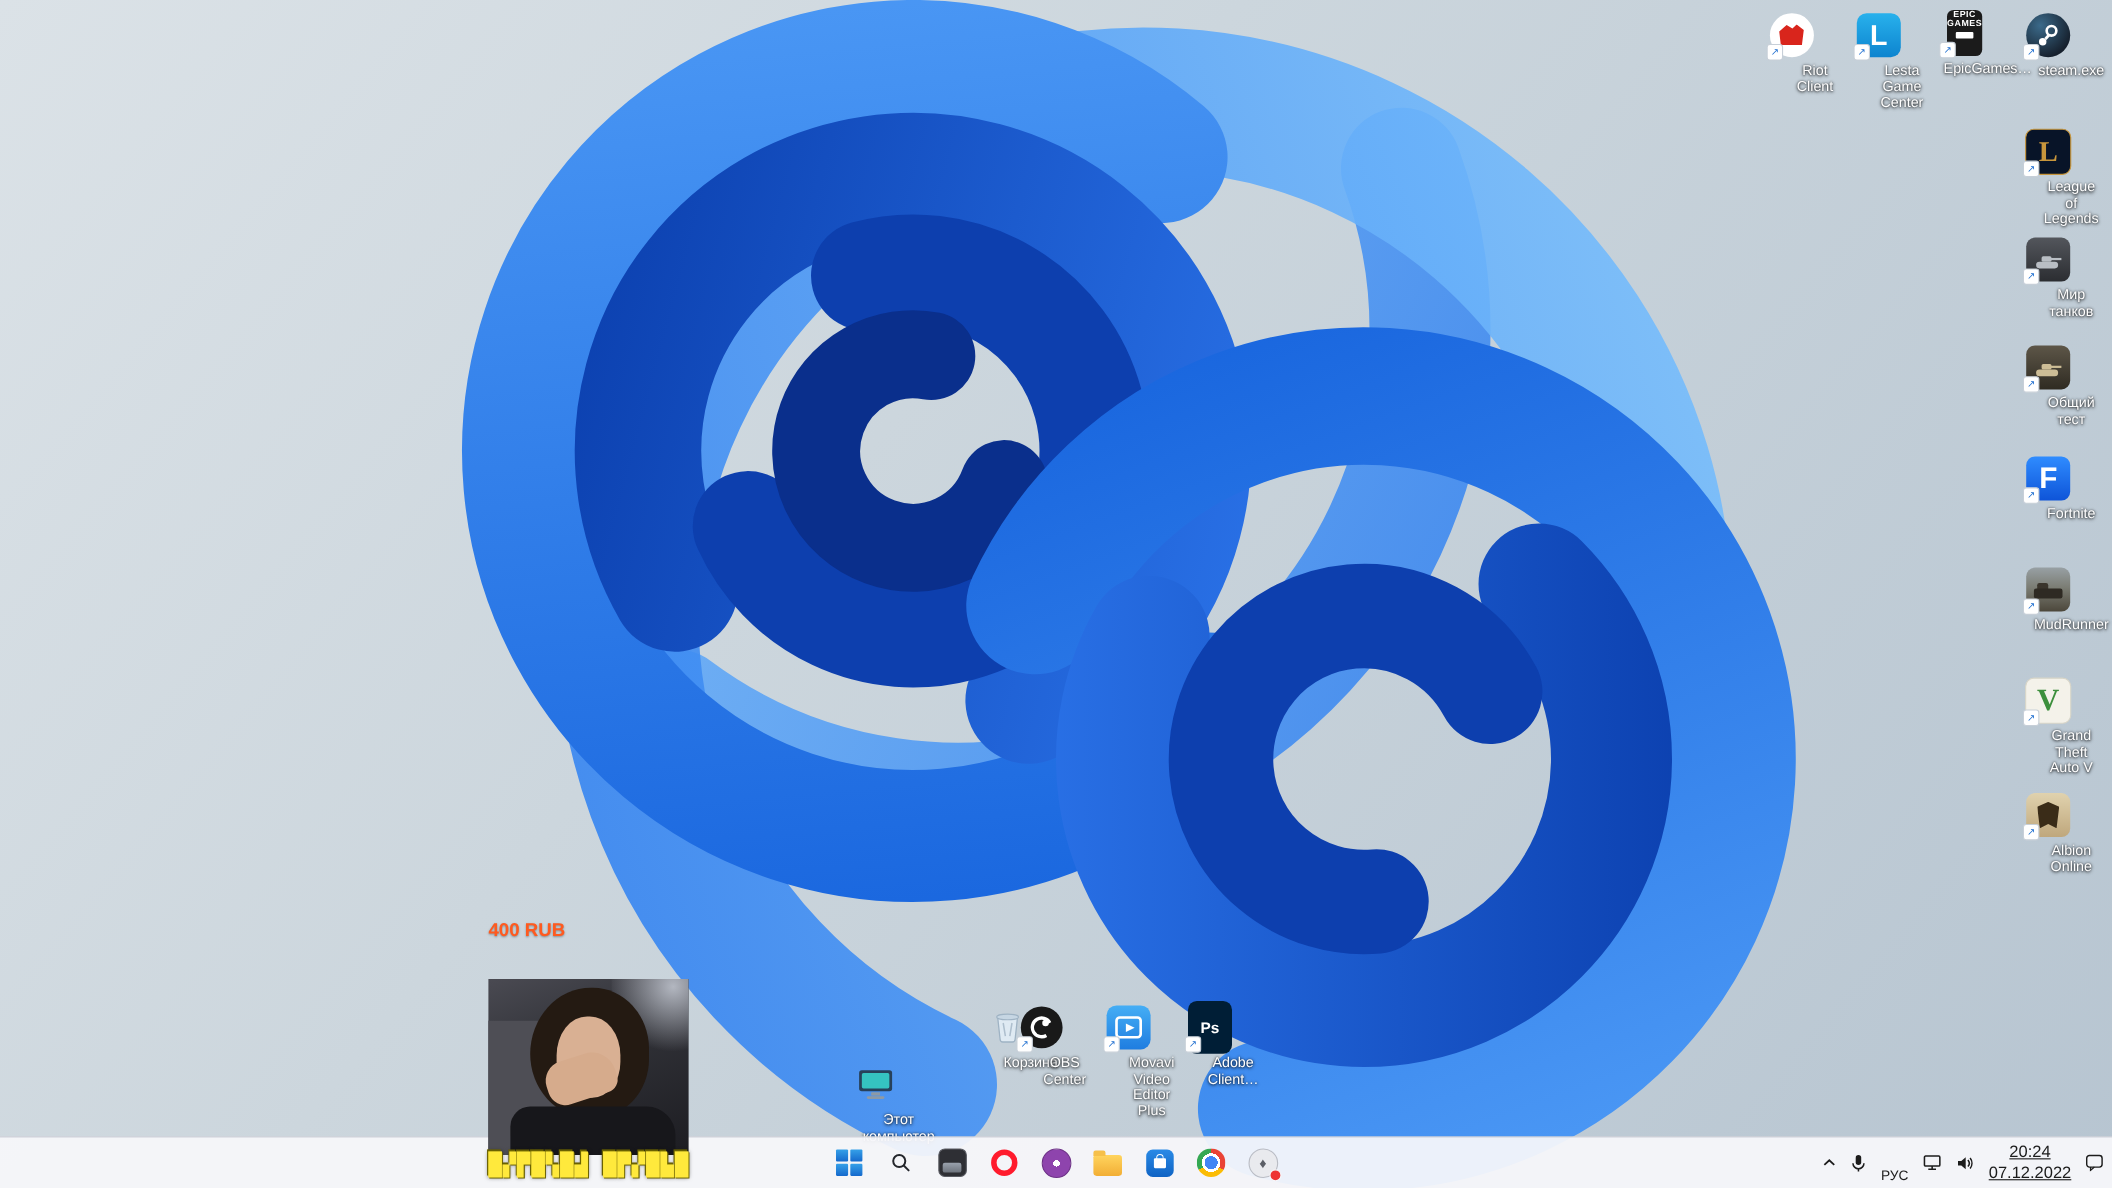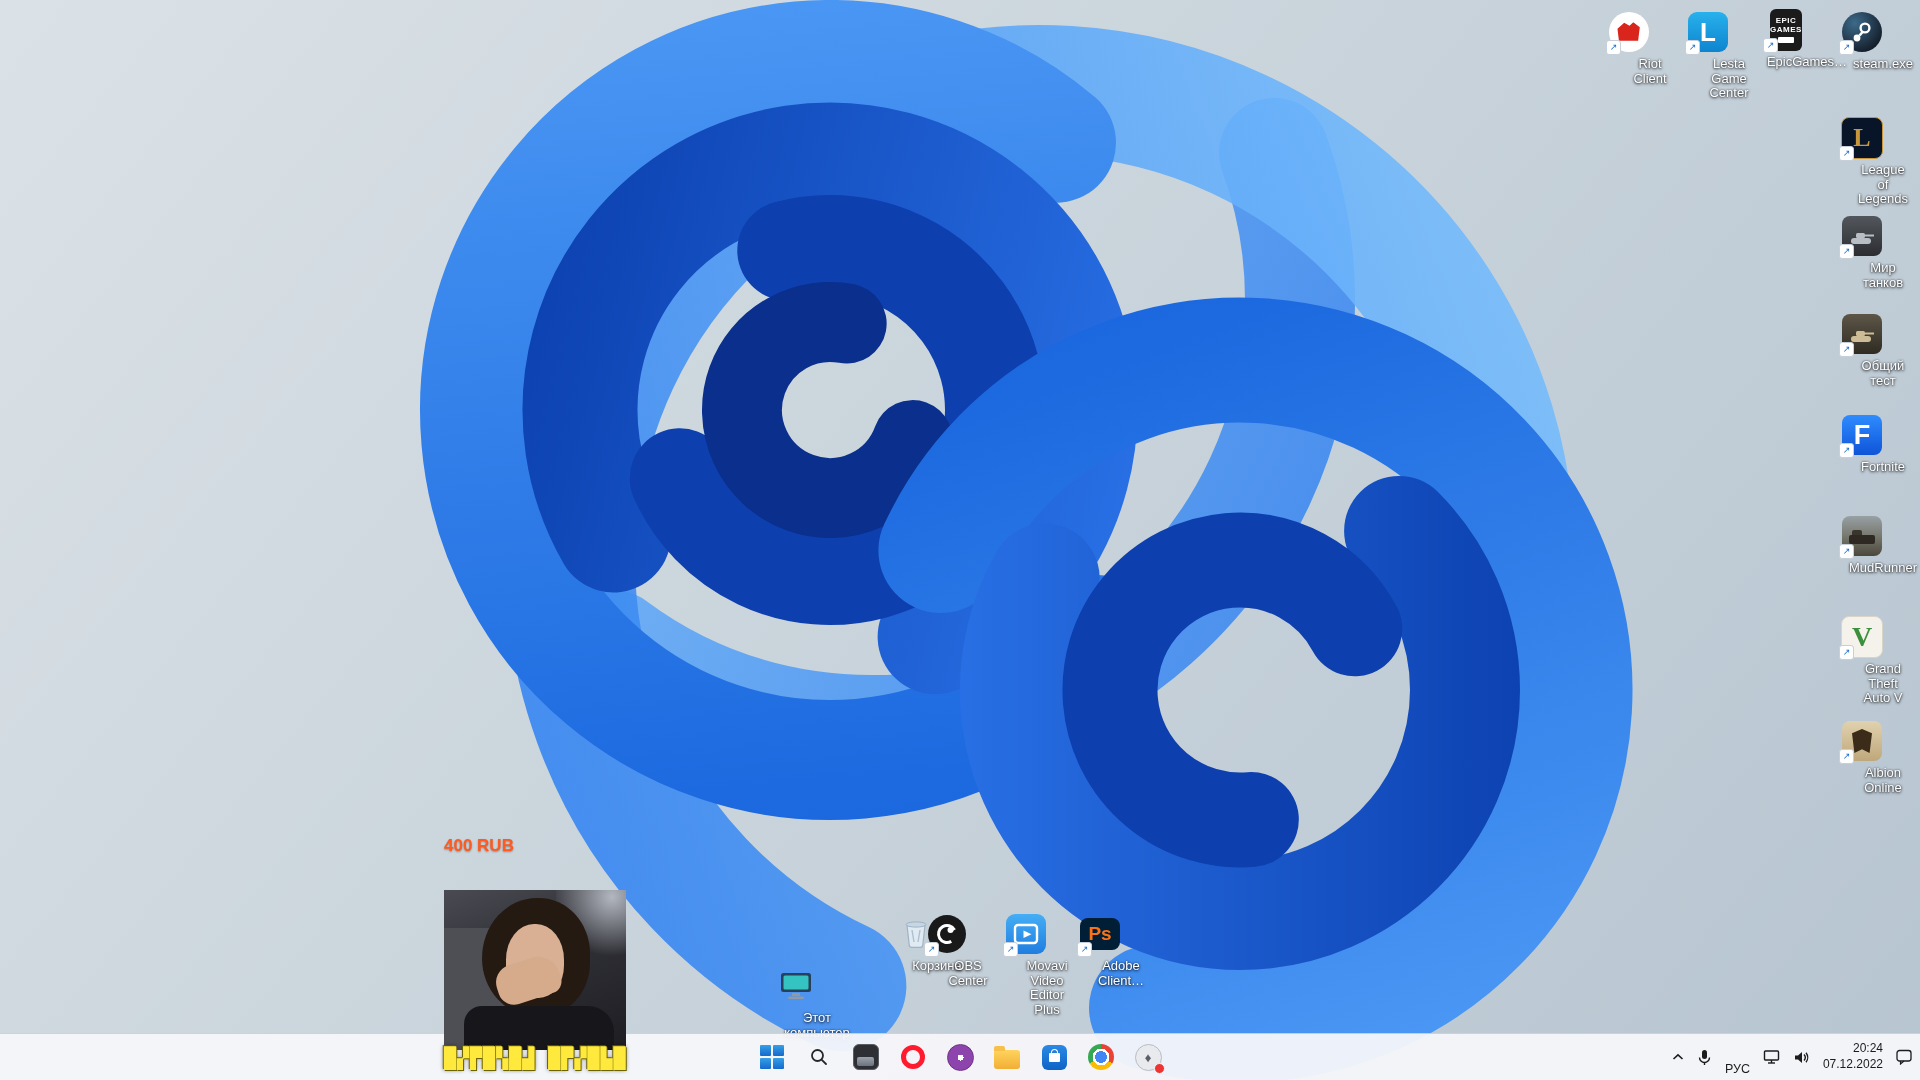--- a/index.html
+++ b/index.html
@@ -13,21 +13,21 @@
   .ic{width:44px;height:44px;position:relative;display:flex;align-items:center;justify-content:center;}
   .lbl{margin-top:3px;color:#fff;font-size:13px;line-height:1.13;text-align:center;max-width:96px;
        text-shadow:0 1px 3px rgba(0,0,0,.85),0 0 2px rgba(0,0,0,.6);padding-left:42px;}
   .short{position:absolute;left:-1px;bottom:-1px;width:13px;height:13px;background:#fff;
          border:1px solid #c7cfd8;border-radius:3px;color:#1f6fd0;font-size:9px;line-height:12px;text-align:center;z-index:3;}
 
   .riot{width:40px;height:40px;border-radius:50%;background:#fff;display:flex;align-items:center;justify-content:center;}
   .riot .fist{width:24px;height:22px;background:#d9251c;clip-path:polygon(8% 90%,2% 35%,30% 8%,52% 22%,68% 6%,95% 28%,88% 90%);}
   .lesta{width:40px;height:40px;border-radius:9px;background:linear-gradient(180deg,#28b1ec,#0d84cf);
          color:#fff;font-weight:bold;font-size:26px;display:flex;align-items:center;justify-content:center;}
-  .epic{width:32px;height:42px;border-radius:6px;background:#1b1b1b;display:flex;flex-direction:column;align-items:center;justify-content:center;gap:1px;}
+  .epic{width:32px;height:42px;border-radius:6px;background:#1b1b1b;display:flex;flex-direction:column;align-items:center;gap:1px;}
   .epic .et{color:#fff;font-weight:bold;font-size:8px;letter-spacing:.5px;line-height:1;}
   .epic .ebar{width:16px;height:6px;background:#fff;border-radius:1px;margin-top:2px;}
   .steam{width:40px;height:40px;border-radius:50%;background:radial-gradient(circle at 32% 28%,#3b6a8a,#16202d 75%);
          display:flex;align-items:center;justify-content:center;}
   .lol{width:40px;height:40px;border-radius:8px;background:#081428;border:1px solid #c8963c;
        color:#c8963c;font-family:"Liberation Serif",serif;font-weight:bold;font-size:26px;
        display:flex;align-items:center;justify-content:center;}
   .tank{width:40px;height:40px;border-radius:8px;background:linear-gradient(180deg,#53565c,#2b2d31);
         display:flex;align-items:center;justify-content:center;}
   .tank.test{background:linear-gradient(180deg,#5d5648,#2f2b22);}
@@ -38,21 +38,21 @@
   .mud .cab{position:absolute;left:10px;bottom:19px;width:10px;height:7px;background:#3a352c;border-radius:2px;}
   .gta{width:40px;height:40px;border-radius:8px;background:#f4f2ea;border:1px solid #d8d5c8;
        color:#3c8f3c;font-family:"Liberation Serif",serif;font-weight:bold;font-size:28px;
        display:flex;align-items:center;justify-content:center;}
   .albion{width:40px;height:40px;border-radius:8px;background:linear-gradient(180deg,#e0d2ae,#bfa77c);
           display:flex;align-items:center;justify-content:center;}
   .albion .emb{width:20px;height:24px;background:#3a2c18;clip-path:polygon(50% 0,100% 18%,88% 100%,50% 84%,12% 100%,0 18%);}
   .pc-ic,.bin-ic,.obs,.movavi,.ps{width:44px;height:44px;display:flex;align-items:center;justify-content:center;}
   .obs .obscirc{width:38px;height:38px;border-radius:50%;background:#191919;display:flex;align-items:center;justify-content:center;}
   .movavi{width:40px;height:40px;border-radius:9px;background:linear-gradient(180deg,#45aef5,#1f7de0);}
-  .ps{width:40px;height:32px;border-radius:8px;background:#001e36;color:#f97316;font-weight:bold;font-size:19px;
+  .ps{width:40px;height:48px;border-radius:8px;background:#001e36;color:#ffffff;font-weight:bold;font-size:14px;
       display:flex;align-items:center;justify-content:center;}
 
   
   .donation{position:absolute;left:444px;top:836px;z-index:30;color:#ff5a1f;font-weight:bold;font-size:17px;
             text-shadow:0 1px 2px rgba(0,0,0,.35);}
   .webcam{position:absolute;left:444px;top:890px;width:182px;height:160px;z-index:60;overflow:hidden;
           background:linear-gradient(160deg,#4a4a52 0%,#33343a 35%,#1d1d22 100%);}
   .cam-light{position:absolute;right:0;top:0;width:70px;height:70px;background:radial-gradient(circle at 80% 10%,rgba(210,215,225,.8),rgba(210,215,225,0) 70%);}
   .chair{position:absolute;left:-18px;top:38px;width:90px;height:130px;background:#4e4e55;border-radius:18px;}
   .hair{position:absolute;left:38px;top:8px;width:108px;height:118px;background:#241a12;border-radius:52% 48% 46% 50%;}
@@ -80,21 +80,21 @@
   .tb-store i{width:11px;height:9px;background:#fff;border-radius:1px;position:relative;}
   .tb-store i::before{content:"";position:absolute;left:2px;top:-4px;width:7px;height:5px;border:1.5px solid #fff;border-bottom:none;border-radius:4px 4px 0 0;box-sizing:border-box;}
   .tb-chrome{width:26px;height:26px;border-radius:50%;
      background:radial-gradient(circle,#4285f4 0 6px,#fff 6px 8.5px,rgba(0,0,0,0) 8.5px),
                 conic-gradient(from 0deg,#ea4335 0 120deg,#fbbc05 120deg 240deg,#34a853 240deg 360deg);}
   .tb-notif{width:25px;height:25px;border-radius:50%;background:#e9eaee;border:1px solid #b9bcc4;position:relative;display:flex;align-items:center;justify-content:center;color:#5b5e66;font-size:13px;font-weight:bold;}
   .badge{position:absolute;right:2px;bottom:2px;width:9px;height:9px;border-radius:50%;background:#e33;border:1.5px solid #f6f7fa;}
   .tray{position:absolute;right:8px;top:0;height:100%;display:flex;align-items:center;gap:13px;color:#1c1c1c;}
   .tray .titem{display:flex;align-items:center;justify-content:center;}
   .lang{font-size:12.5px;margin-top:24px;}
-  .clock{display:flex;flex-direction:column;align-items:flex-end;font-size:12px;line-height:1.3;color:#1b1b1b;}
+  .clock{display:flex;flex-direction:column;align-items:center;font-size:15px;line-height:1.3;color:#1b1b1b;text-decoration:underline;}
 </style>
 </head>
 <body>
 
 <svg class="bloom" width="1920" height="1080" viewBox="0 0 1920 1080">
   <defs>
     <linearGradient id="gA" x1="0" y1="0" x2="1" y2="1">
       <stop offset="0" stop-color="#7cc2fd"></stop>
         <stop offset="1" stop-color="#2f7ff0"></stop>
     </linearGradient>

